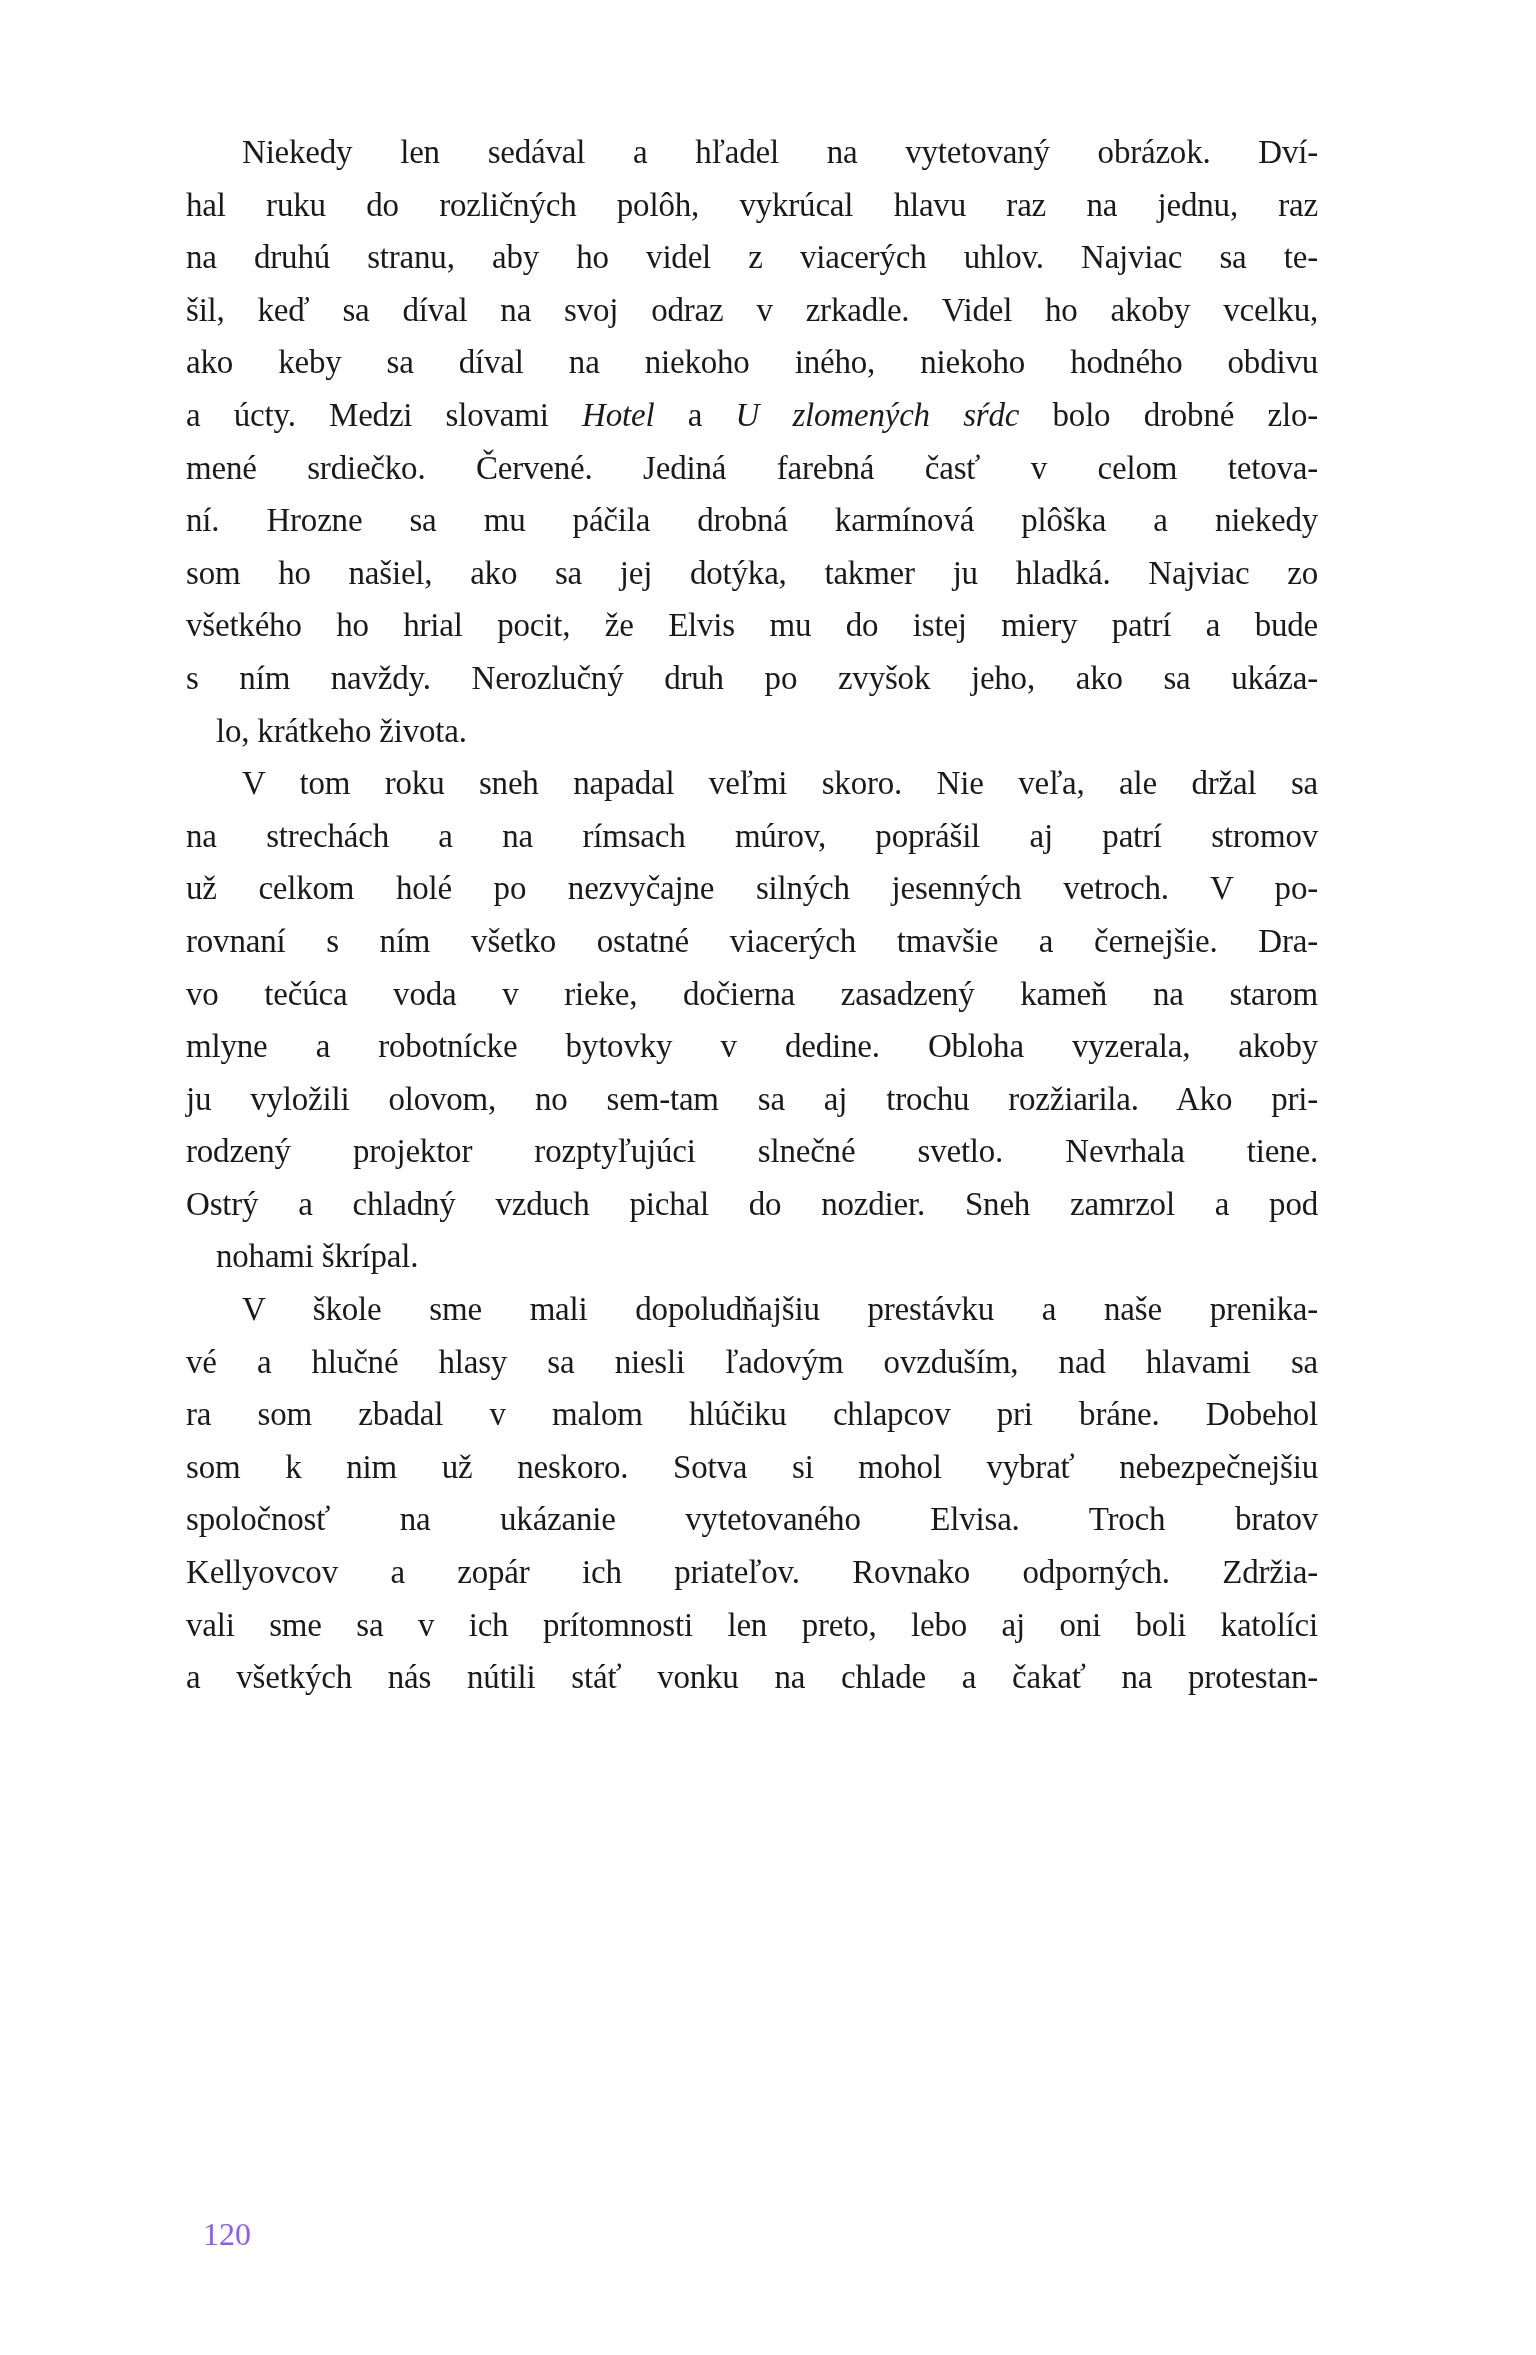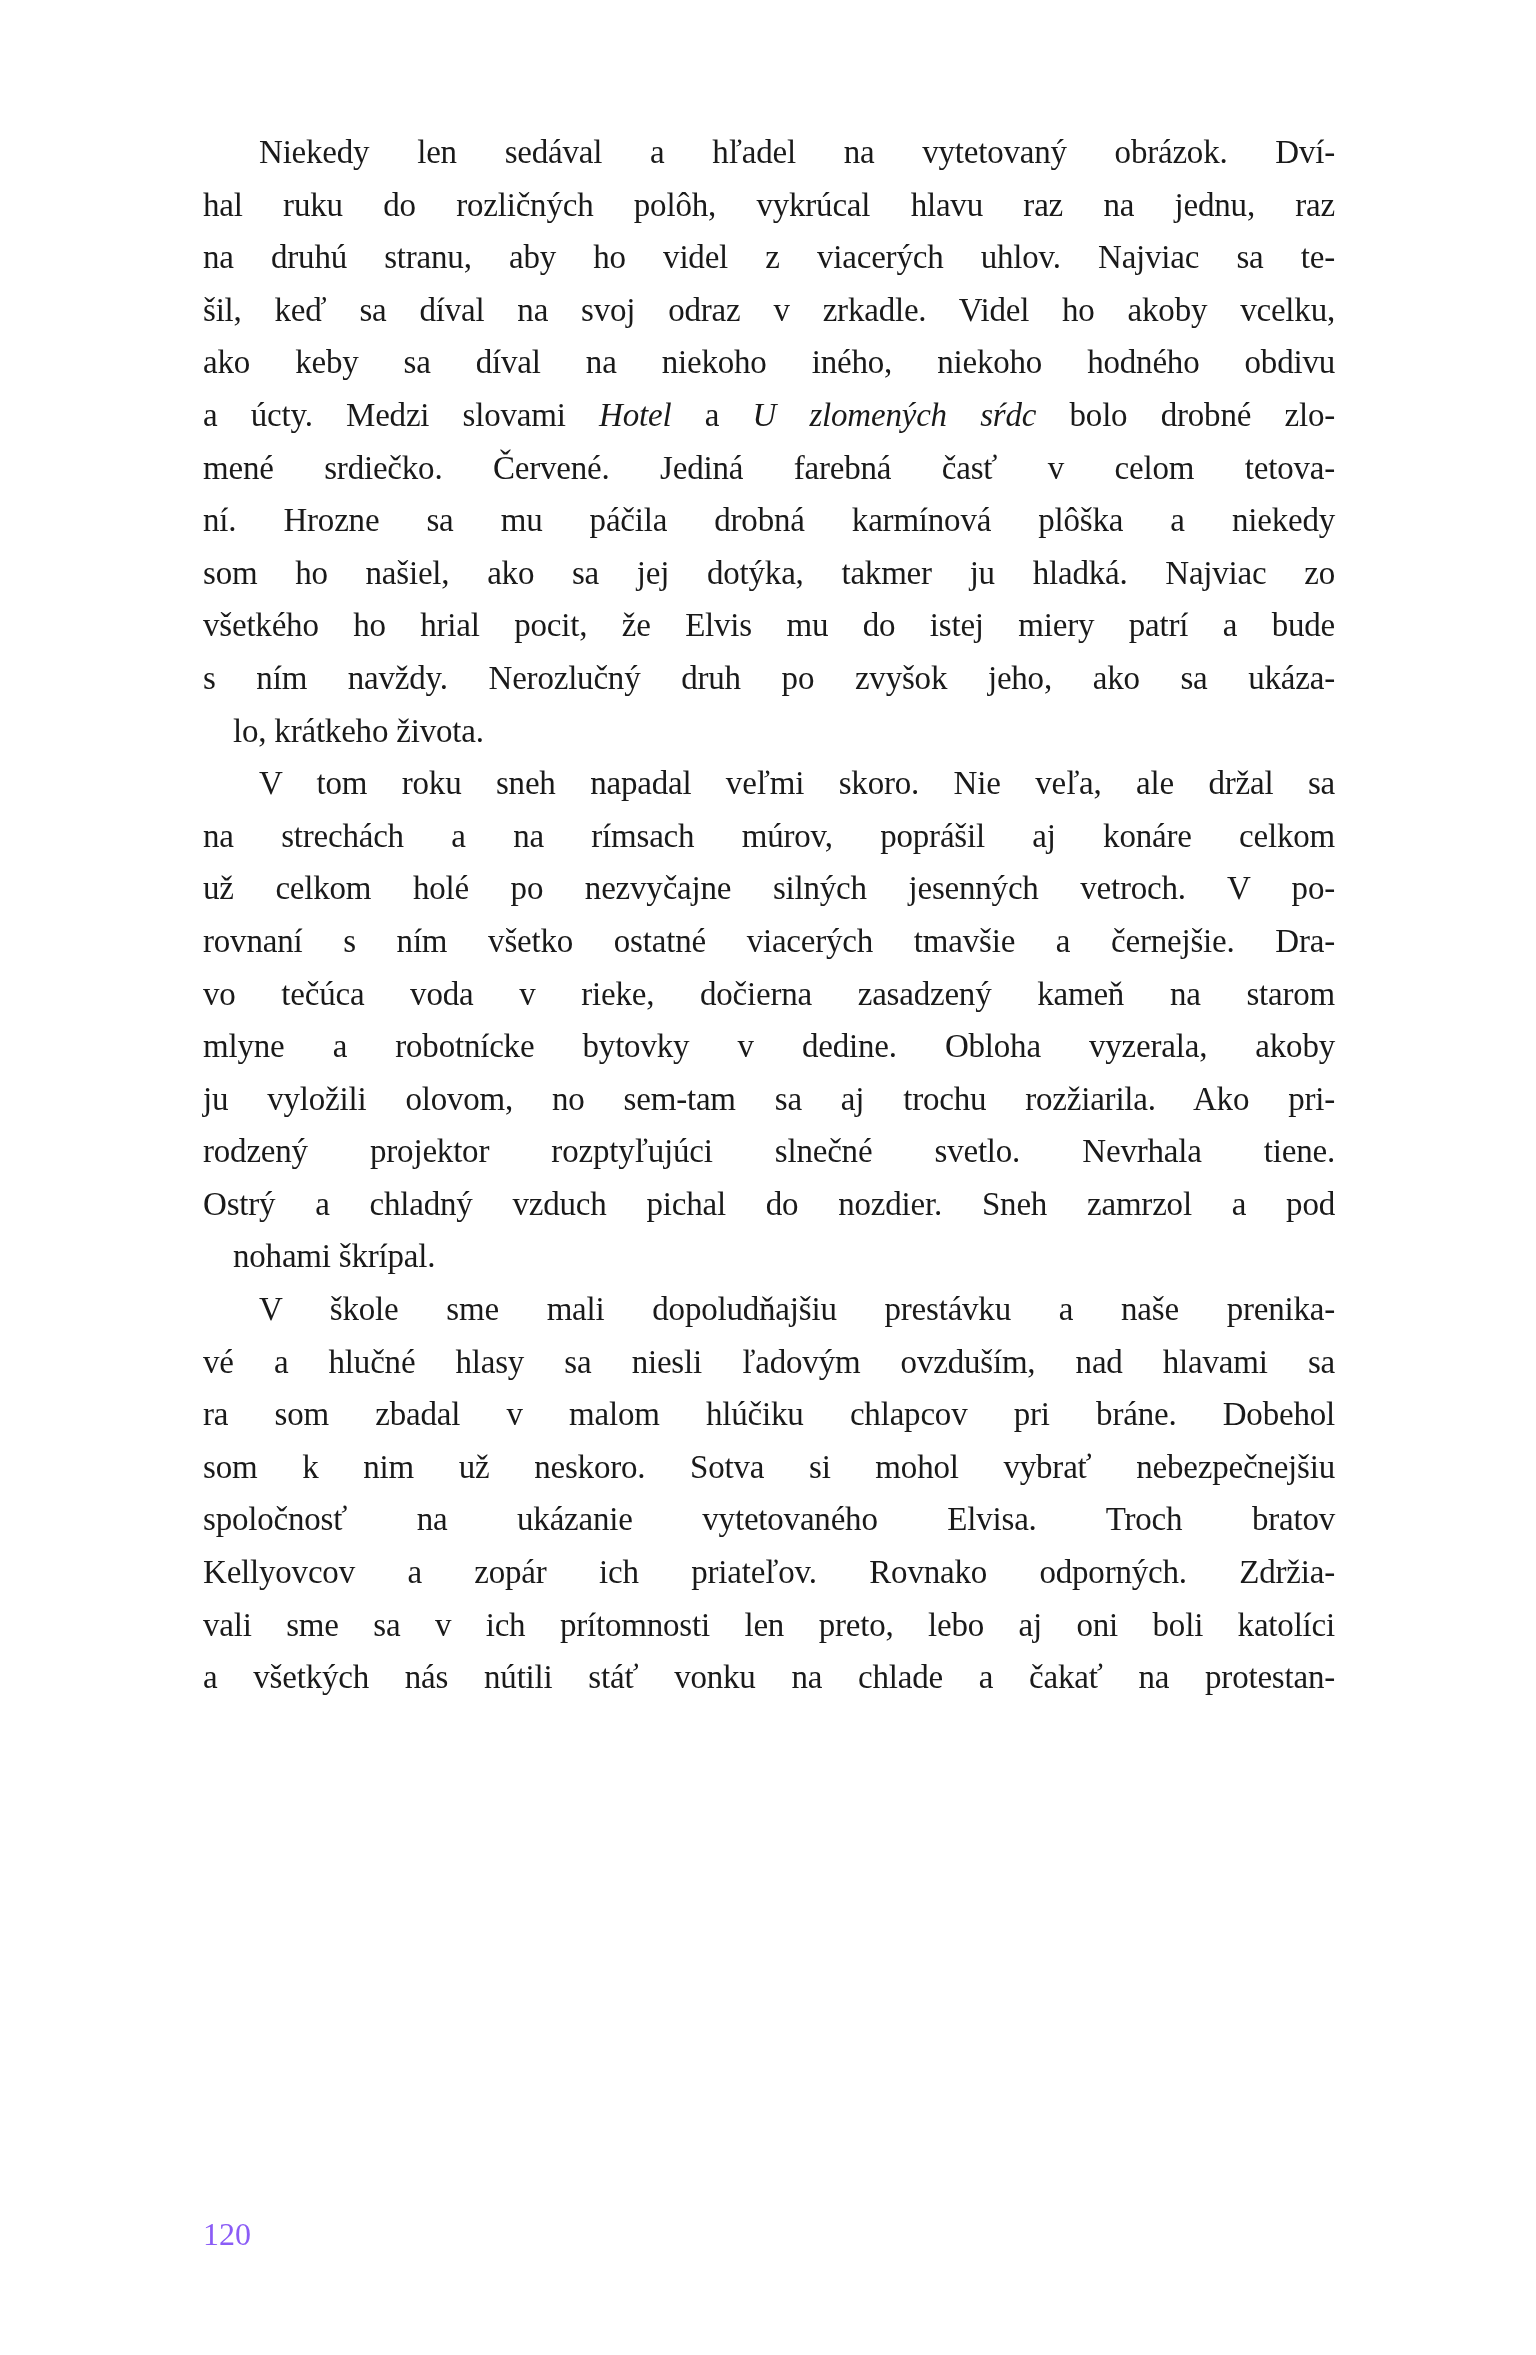--- a/index.html
+++ b/index.html
@@ -1,20 +1,20 @@
 <!DOCTYPE html>
 <html><head>
 <meta charset="utf-8">
 <style>
   html, body { margin: 0; padding: 0; background: #ffffff; }
   body { width: 1536px; height: 2355px; position: relative; overflow: hidden; }
   .page { position: absolute; left: 0; top: 0; width: 1536px; height: 2355px; background: #fff; }
   .text-block {
     position: absolute;
-    left: 203px;
+    left: 186px;
     top: 126px;
     width: 1132px;
     font-family: "Liberation Serif", "DejaVu Serif", serif;
     font-size: 33px;
     color: #1a1a1a;
   }
   .line {
     height: 52.6px;
     line-height: 52.6px;
     white-space: nowrap;
@@ -50,21 +50,21 @@
       <div class="line">mené srdiečko. Červené. Jediná farebná časť v celom tetova-</div>
       <div class="line">ní. Hrozne sa mu páčila drobná karmínová plôška a niekedy</div>
       <div class="line">som ho našiel, ako sa jej dotýka, takmer ju hladká. Najviac zo</div>
       <div class="line">všetkého ho hrial pocit, že Elvis mu do istej miery patrí a bude</div>
       <div class="line">s ním navždy. Nerozlučný druh po zvyšok jeho, ako sa ukáza-</div>
       <div class="line last">lo, krátkeho života.</div>
     </div>
 
     <div class="paragraph">
       <div class="line indent">V tom roku sneh napadal veľmi skoro. Nie veľa, ale držal sa</div>
-      <div class="line">na strechách a na rímsach múrov, poprášil aj konáre celkom</div>
+      <div class="line">na strechách a na rímsach múrov, poprášil aj patrí stromov</div>
       <div class="line">už celkom holé po nezvyčajne silných jesenných vetroch. V po-</div>
       <div class="line">rovnaní s ním všetko ostatné viacerých tmavšie a černejšie. Dra-</div>
       <div class="line">vo tečúca voda v rieke, dočierna zasadzený kameň na starom</div>
       <div class="line">mlyne a robotnícke bytovky v dedine. Obloha vyzerala, akoby</div>
       <div class="line">ju vyložili olovom, no sem-tam sa aj trochu rozžiarila. Ako pri-</div>
       <div class="line">rodzený projektor rozptyľujúci slnečné svetlo. Nevrhala tiene.</div>
       <div class="line">Ostrý a chladný vzduch pichal do nozdier. Sneh zamrzol a pod</div>
       <div class="line last">nohami škrípal.</div>
     </div>
 

